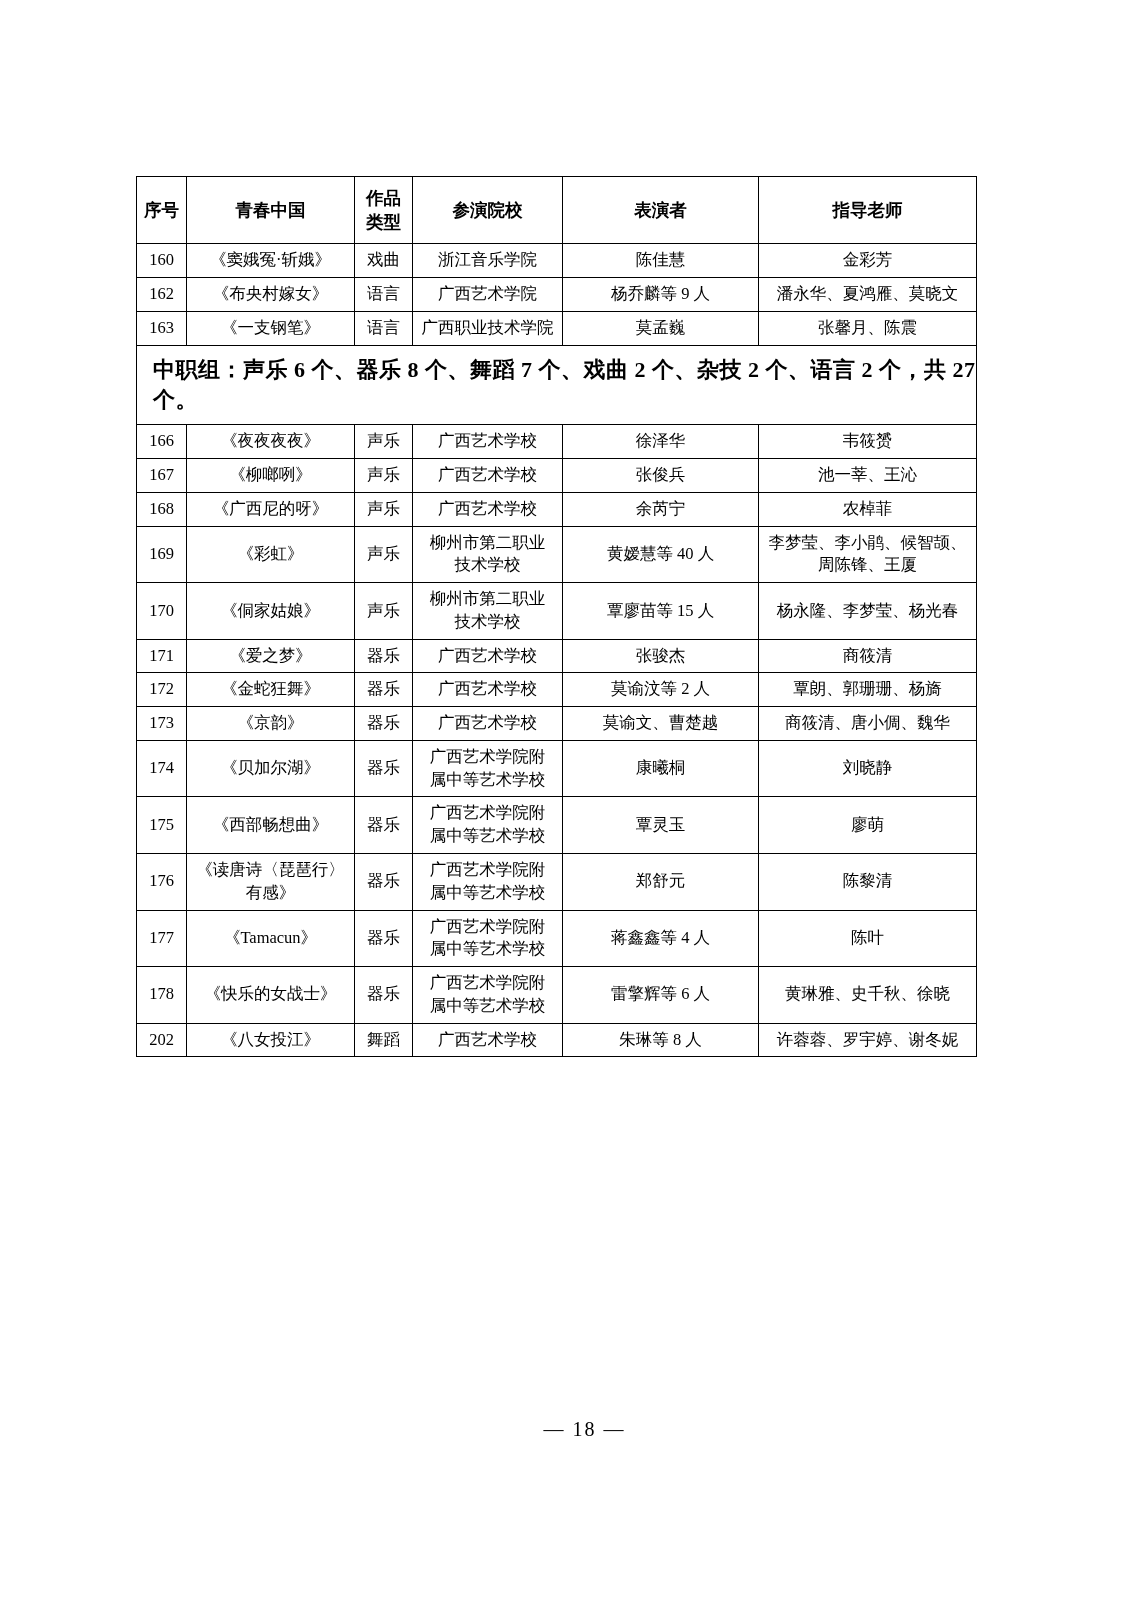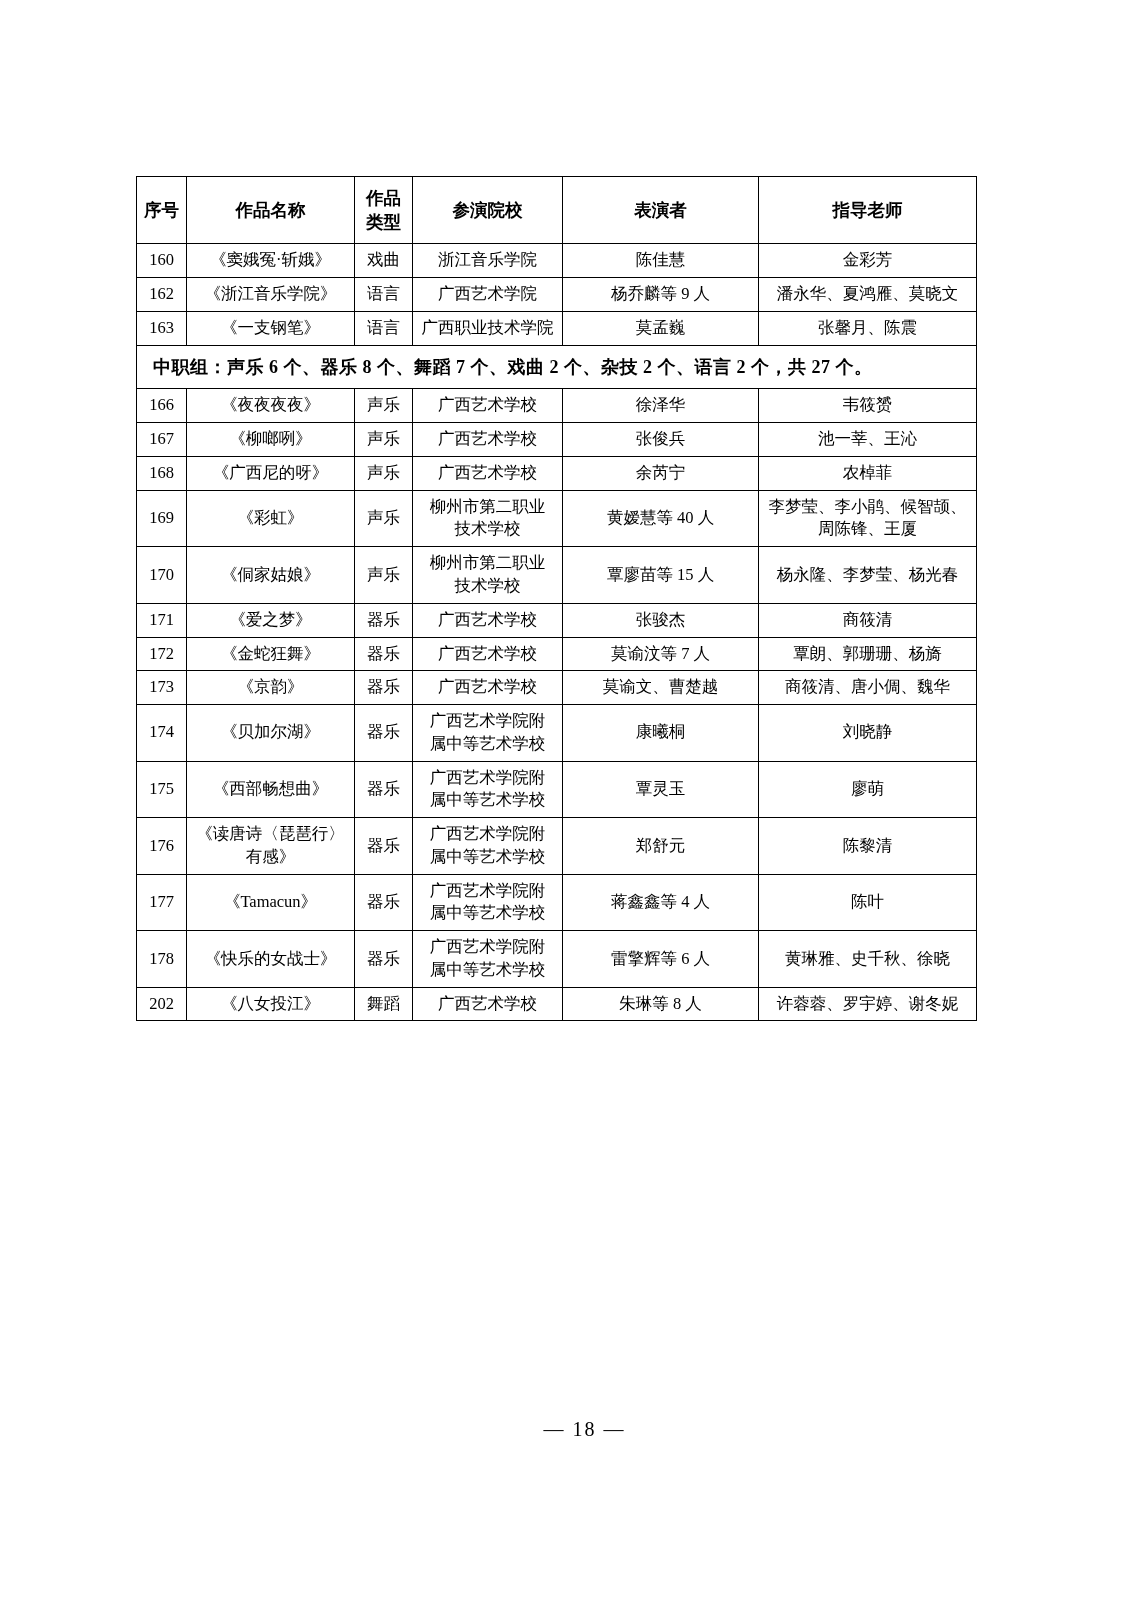--- a/index.html
+++ b/index.html
@@ -38,21 +38,21 @@
     padding: 5px 3px;
     font-family: "Liberation Serif", "DejaVu Serif", serif;
   }
   table.doc-table td.hdr {
     font-weight: bold;
     font-size: 17.5px;
     padding: 9px 3px;
   }
   table.doc-table td.group-row {
     font-weight: bold;
-    font-size: 18px;
+    font-size: 22px;
     text-align: left;
     padding: 9px 0 9px 16px;
     letter-spacing: 0.5px;
   }
   .c-num   { width: 50px; }
   .c-title { width: 168px; }
   .c-type  { width: 58px; }
   .c-school{ width: 150px; }
   .c-perf  { width: 196px; }
   .c-teach { width: 218px; }
@@ -81,21 +81,21 @@
       <col class="c-num">
       <col class="c-title">
       <col class="c-type">
       <col class="c-school">
       <col class="c-perf">
       <col class="c-teach">
     </colgroup>
     <thead>
       <tr>
         <td class="hdr">序号</td>
-        <td class="hdr">作品名称</td>
+        <td class="hdr">青春中国</td>
         <td class="hdr">
           <div>作品</div>
           <div>类型</div>
         </td>
         <td class="hdr">参演院校</td>
         <td class="hdr">表演者</td>
         <td class="hdr">指导老师</td>
       </tr>
     </thead>
     <tbody id="table-body">
@@ -117,21 +117,21 @@
           </td>
           <td>
             <div>金彩芳</div>
           </td>
         </tr>
         <tr>
           <td>
             <div>162</div>
           </td>
           <td>
-            <div>《浙江音乐学院》</div>
+            <div>《布央村嫁女》</div>
           </td>
           <td>
             <div>语言</div>
           </td>
           <td>
             <div>广西艺术学院</div>
           </td>
           <td>
             <div>杨乔麟等 9 人</div>
           </td>
@@ -292,21 +292,21 @@
           <td>
             <div>《金蛇狂舞》</div>
           </td>
           <td>
             <div>器乐</div>
           </td>
           <td>
             <div>广西艺术学校</div>
           </td>
           <td>
-            <div>莫谕汶等 7 人</div>
+            <div>莫谕汶等 2 人</div>
           </td>
           <td>
             <div>覃朗、郭珊珊、杨旖</div>
           </td>
         </tr>
         <tr>
           <td>
             <div>173</div>
           </td>
           <td>

